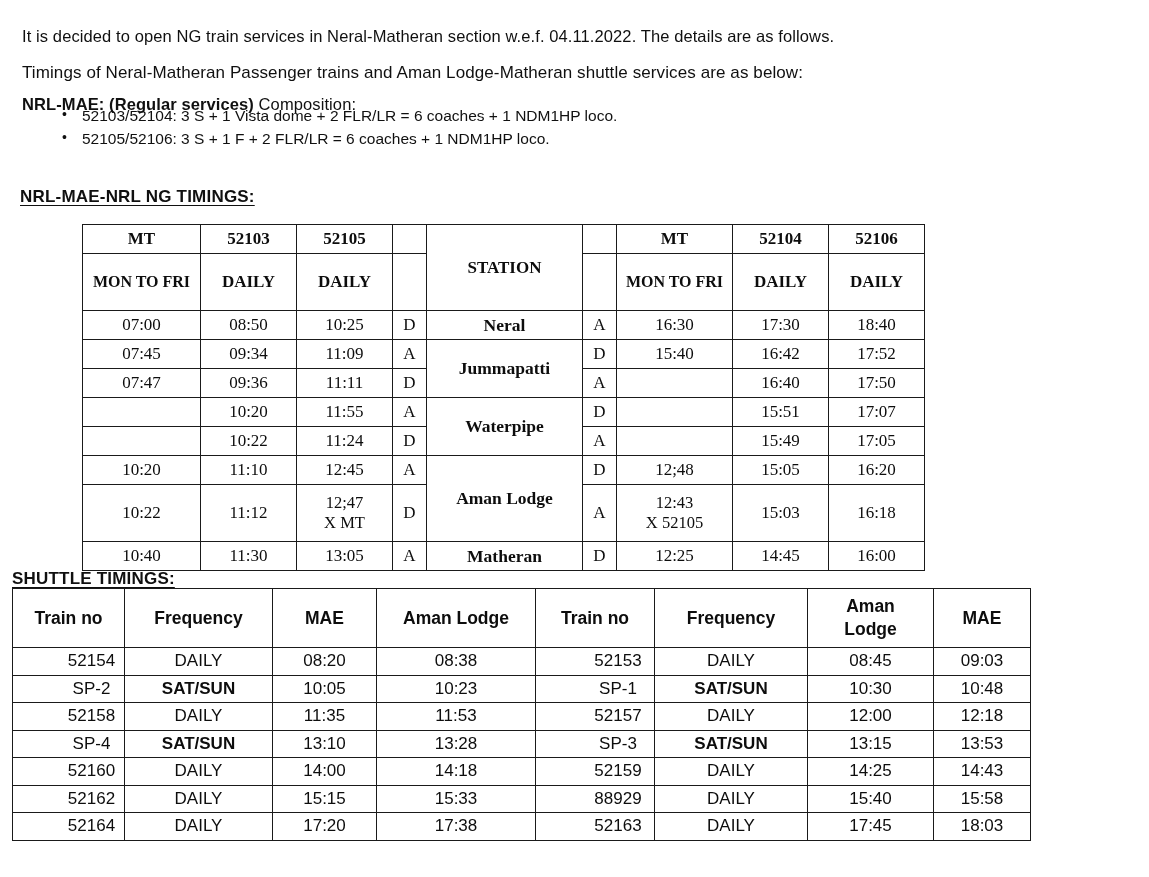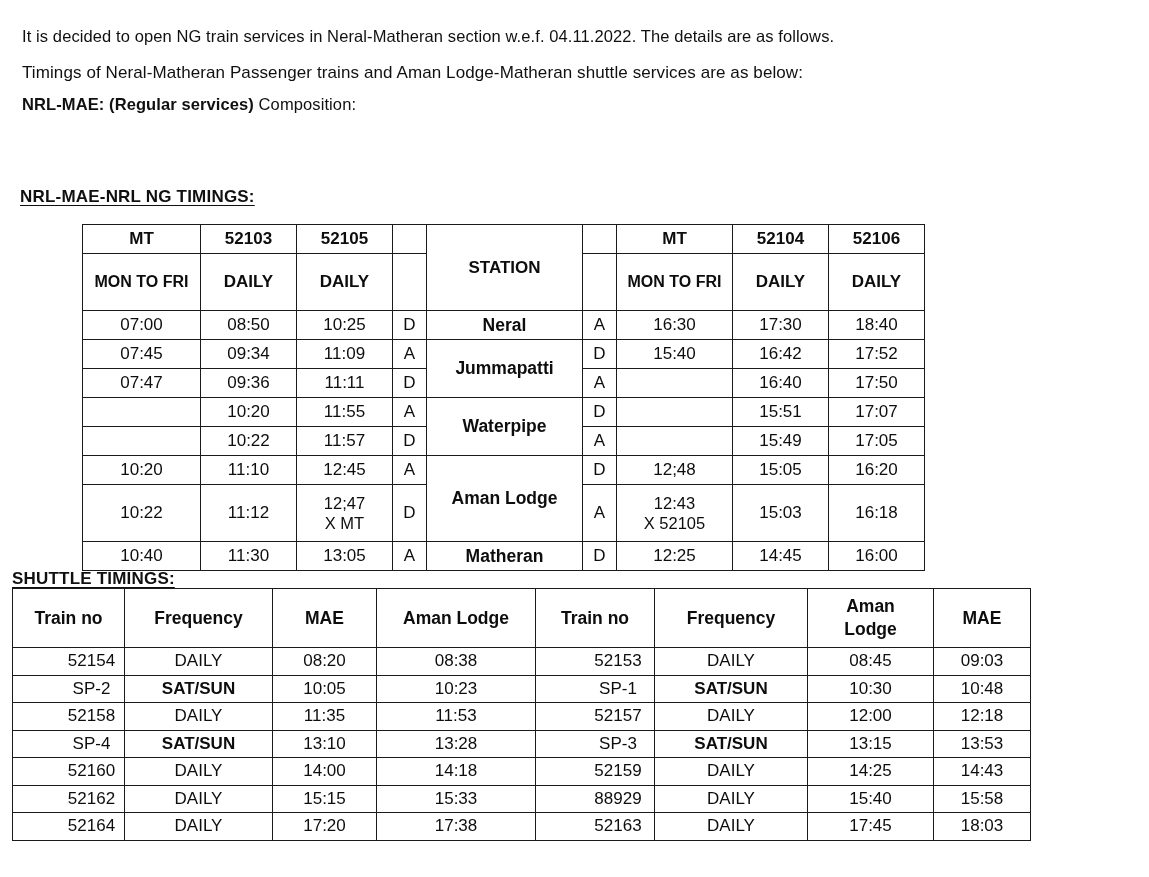--- a/index.html
+++ b/index.html
@@ -84,20 +84,21 @@
     padding: 0 2px;
     font-weight: normal;
     color: #0d0d0d;
   }
 
   
   #ng-timings-table {
     left: 82px;
     top: 224px;
     width: 788px;
+    font-family: Liberation Serif, serif;
   }
   #ng-timings-table td, #ng-timings-table th {
     height: 28px;
   }
   #ng-timings-table .hdr {
     font-weight: bold;
     font-size: 17px;
   }
   #ng-timings-table .hdr-small {
     font-weight: bold;
@@ -153,20 +154,24 @@
 <div class="page">
 
   <p class="para" id="intro-line-1">It is decided to open NG train services in Neral-Matheran section w.e.f. 04.11.2022.  The details are as follows.</p>
 
   <p class="para" id="composition-heading">
     <span class="b">NRL-MAE: (Regular services)</span><span> Composition:</span>
   </p>
 
   <p class="para" id="intro-line-2">Timings of Neral-Matheran Passenger trains and Aman Lodge-Matheran shuttle services are as below:</p>
 
+  <ul class="bullet-list">
+    <li>52103/52104: 3 S + 1 Vista dome + 2 FLR/LR = 6 coaches + 1 NDM1HP loco.</li>
+    <li>52105/52106: 3 S + 1 F + 2 FLR/LR = 6 coaches + 1 NDM1HP loco.</li>
+  </ul>
 
   <h2 class="section-title" id="ng-timings-title">NRL-MAE-NRL NG TIMINGS:</h2>
 
   <table class="grid" id="ng-timings-table">
     <colgroup>
       <col style="width:118px">
         <col style="width:96px">
         <col style="width:96px">
       <col style="width:34px">
         <col style="width:156px">
@@ -243,21 +248,21 @@
         <td rowspan="2" class="station-name">Waterpipe</td>
         <td class="da">D</td>
         <td></td>
         <td>15:51</td>
         <td>17:07</td>
       </tr>
 
       <tr>
         <td></td>
         <td>10:22</td>
-        <td>11:57</td>
+        <td>11:24</td>
         <td class="da">D</td>
         <td class="da">A</td>
         <td></td>
         <td>15:49</td>
         <td>17:05</td>
       </tr>
 
       <tr>
         <td>10:20</td>
         <td>11:10</td>

